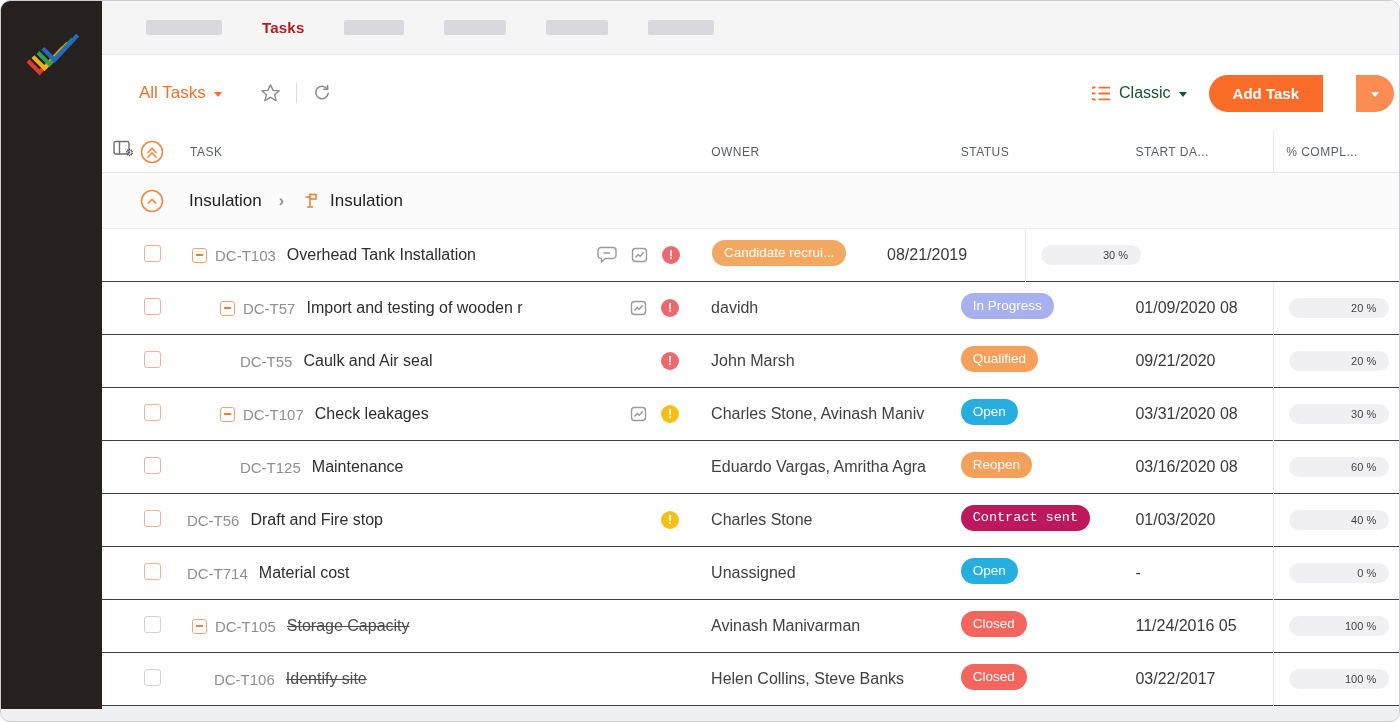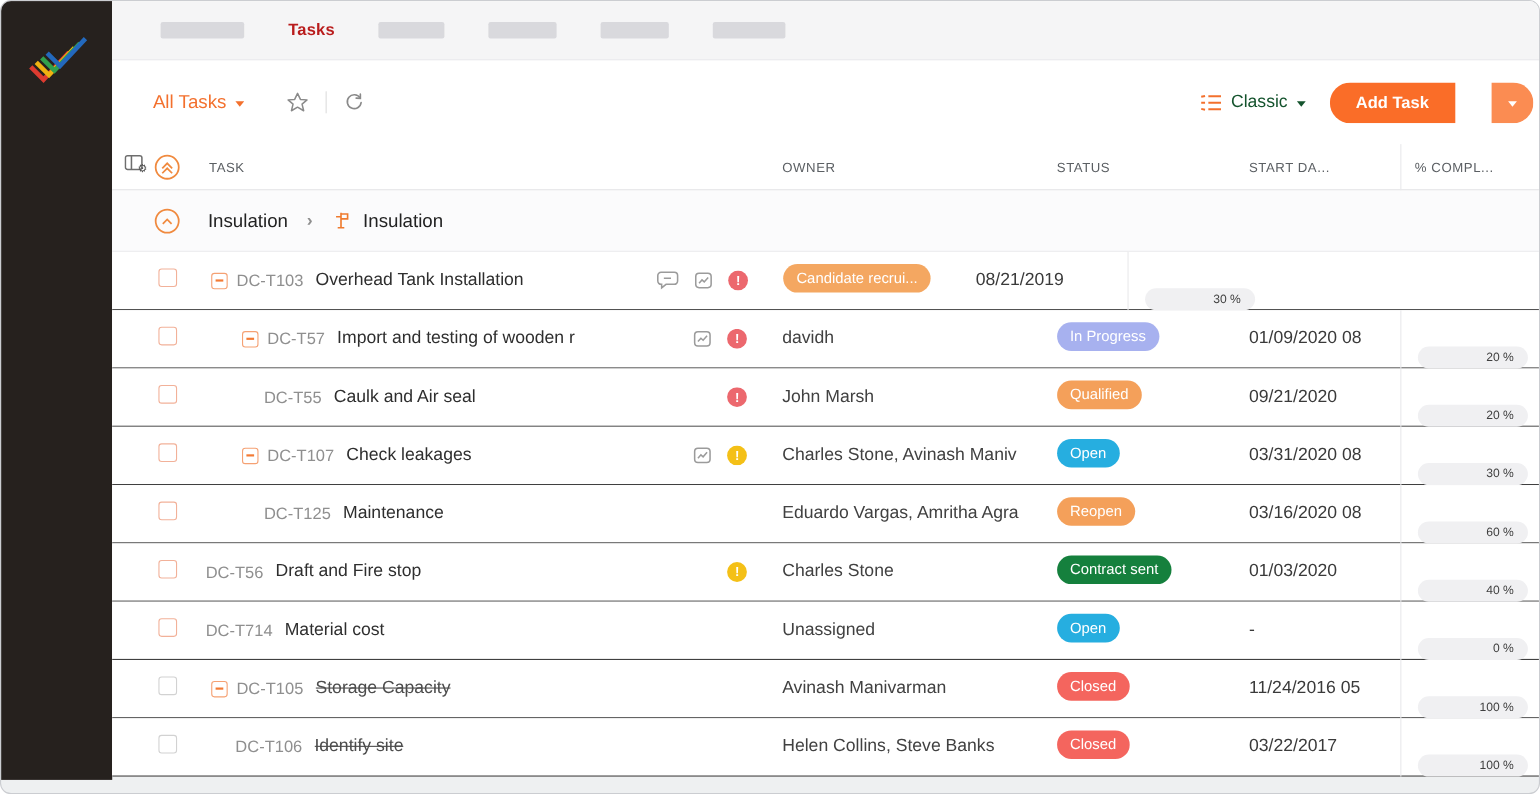--- a/index.html
+++ b/index.html
@@ -71,21 +71,21 @@
   .alert.red { background: #ec686e; }
   .alert.yellow { background: #f4c017; }
   .cell-owner { width: 250px; padding-left: 10px; font-size: 16px; color: #414141;
                 white-space: nowrap; overflow: hidden; }
   .cell-status { width: 175px; padding-left: 10px; }
   .badge { display: inline-block; padding: 5px 12px 6px; border-radius: 14px; color: #fff;
            font-size: 13.5px; white-space: nowrap; max-width: 158px; overflow: hidden; cursor: pointer; }
   .cell-date { width: 148px; padding-left: 10px; font-size: 16px; color: #3a3a3a;
                white-space: nowrap; overflow: hidden; }
   .cell-pct { width: 127px; padding-left: 15px; border-left: 1px solid #e9e9eb; height: 53px;
-              display: flex; align-items: flex-end; }
+              display: flex; align-items: center; }
   .pbar { width: 100px; height: 20px; background: #f0f0f2; border-radius: 10px; position: relative; cursor: pointer; }
   .pfill { height: 100%; border-radius: 10px; background: #7fcb7a; }
   .plabel { position: absolute; right: 13px; top: 50%; transform: translateY(-50%);
             font-size: 11px; color: #3f3f3f; }
   svg { display: block; }
 </style>
 </head>
 <body>
 
 <div class="frame">
@@ -306,21 +306,21 @@
       <span class="cell-check"><span class="checkbox"></span></span>
       <div class="cell-task">
         <span class="sp12"></span>
         <span class="tid">DC-T56</span>
         <span class="ttitle">Draft and Fire stop</span>
         <span class="ticons">
           <span class="alert yellow">!</span>
         </span>
       </div>
       <div class="cell-owner">Charles Stone</div>
-      <div class="cell-status"><span class="badge" style="background-color: #15803d;">Contract sent</span></div>
+      <div class="cell-status"><span class="badge" style="background-color: #be185d; font-family: Liberation Mono, monospace;">Contract sent</span></div>
       <div class="cell-date">01/03/2020</div>
       <div class="cell-pct">
           <span class="pbar"><span class="pfill" style="width: 40%;"></span><span class="plabel">40 %</span></span>
         </div>
     </div>
 
     <div class="trow">
       <span class="cell-check"><span class="checkbox"></span></span>
       <div class="cell-task">
         <span class="sp12"></span>

